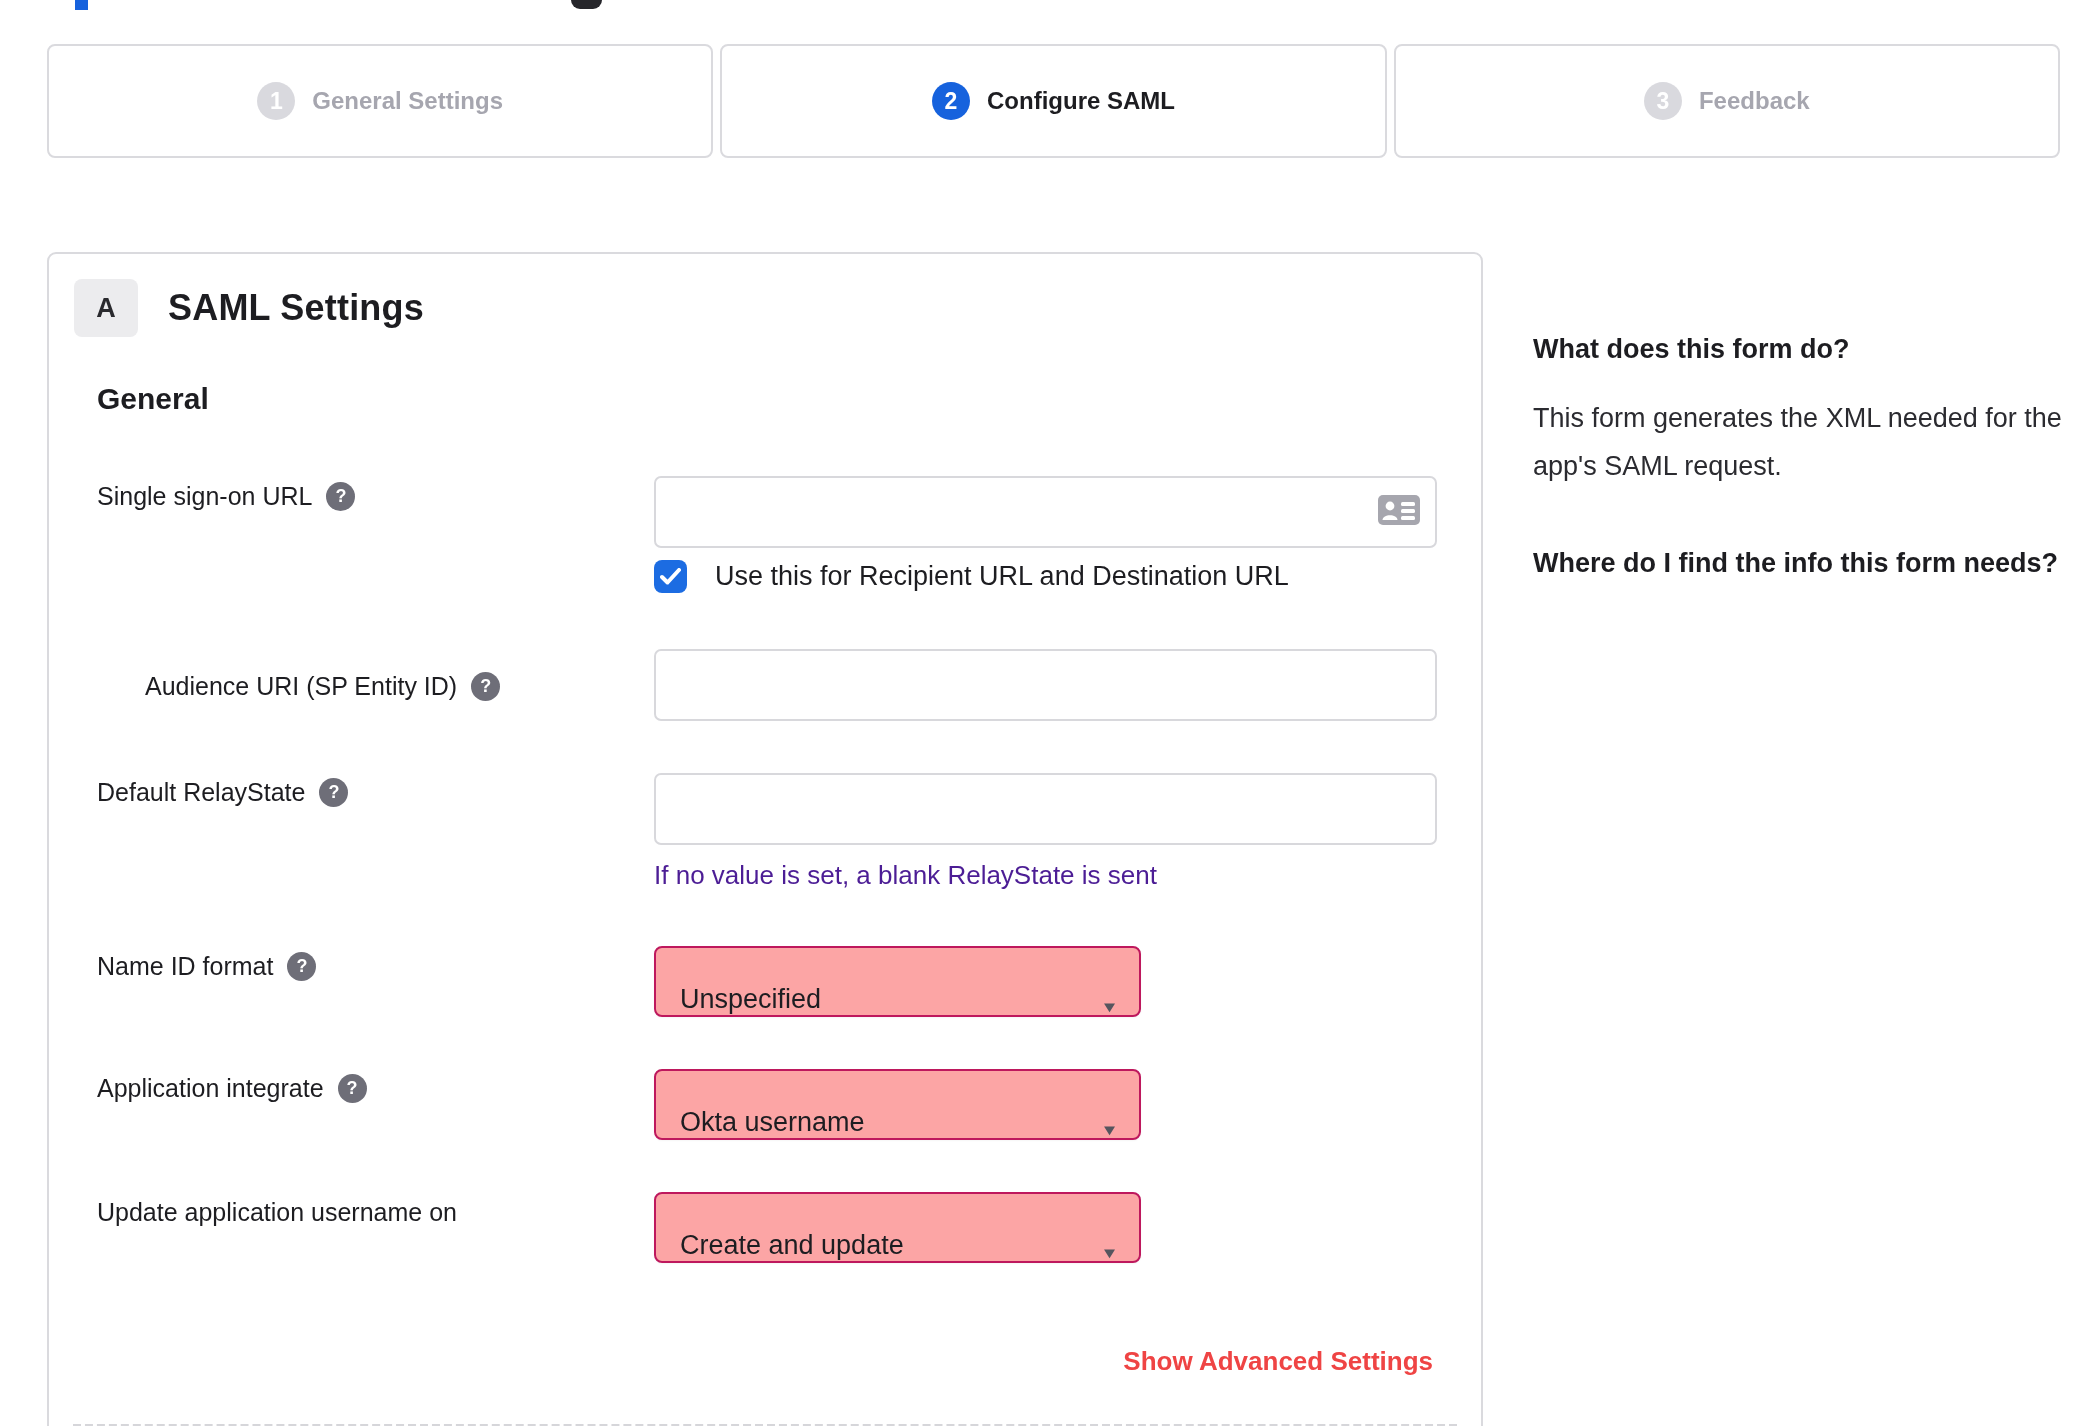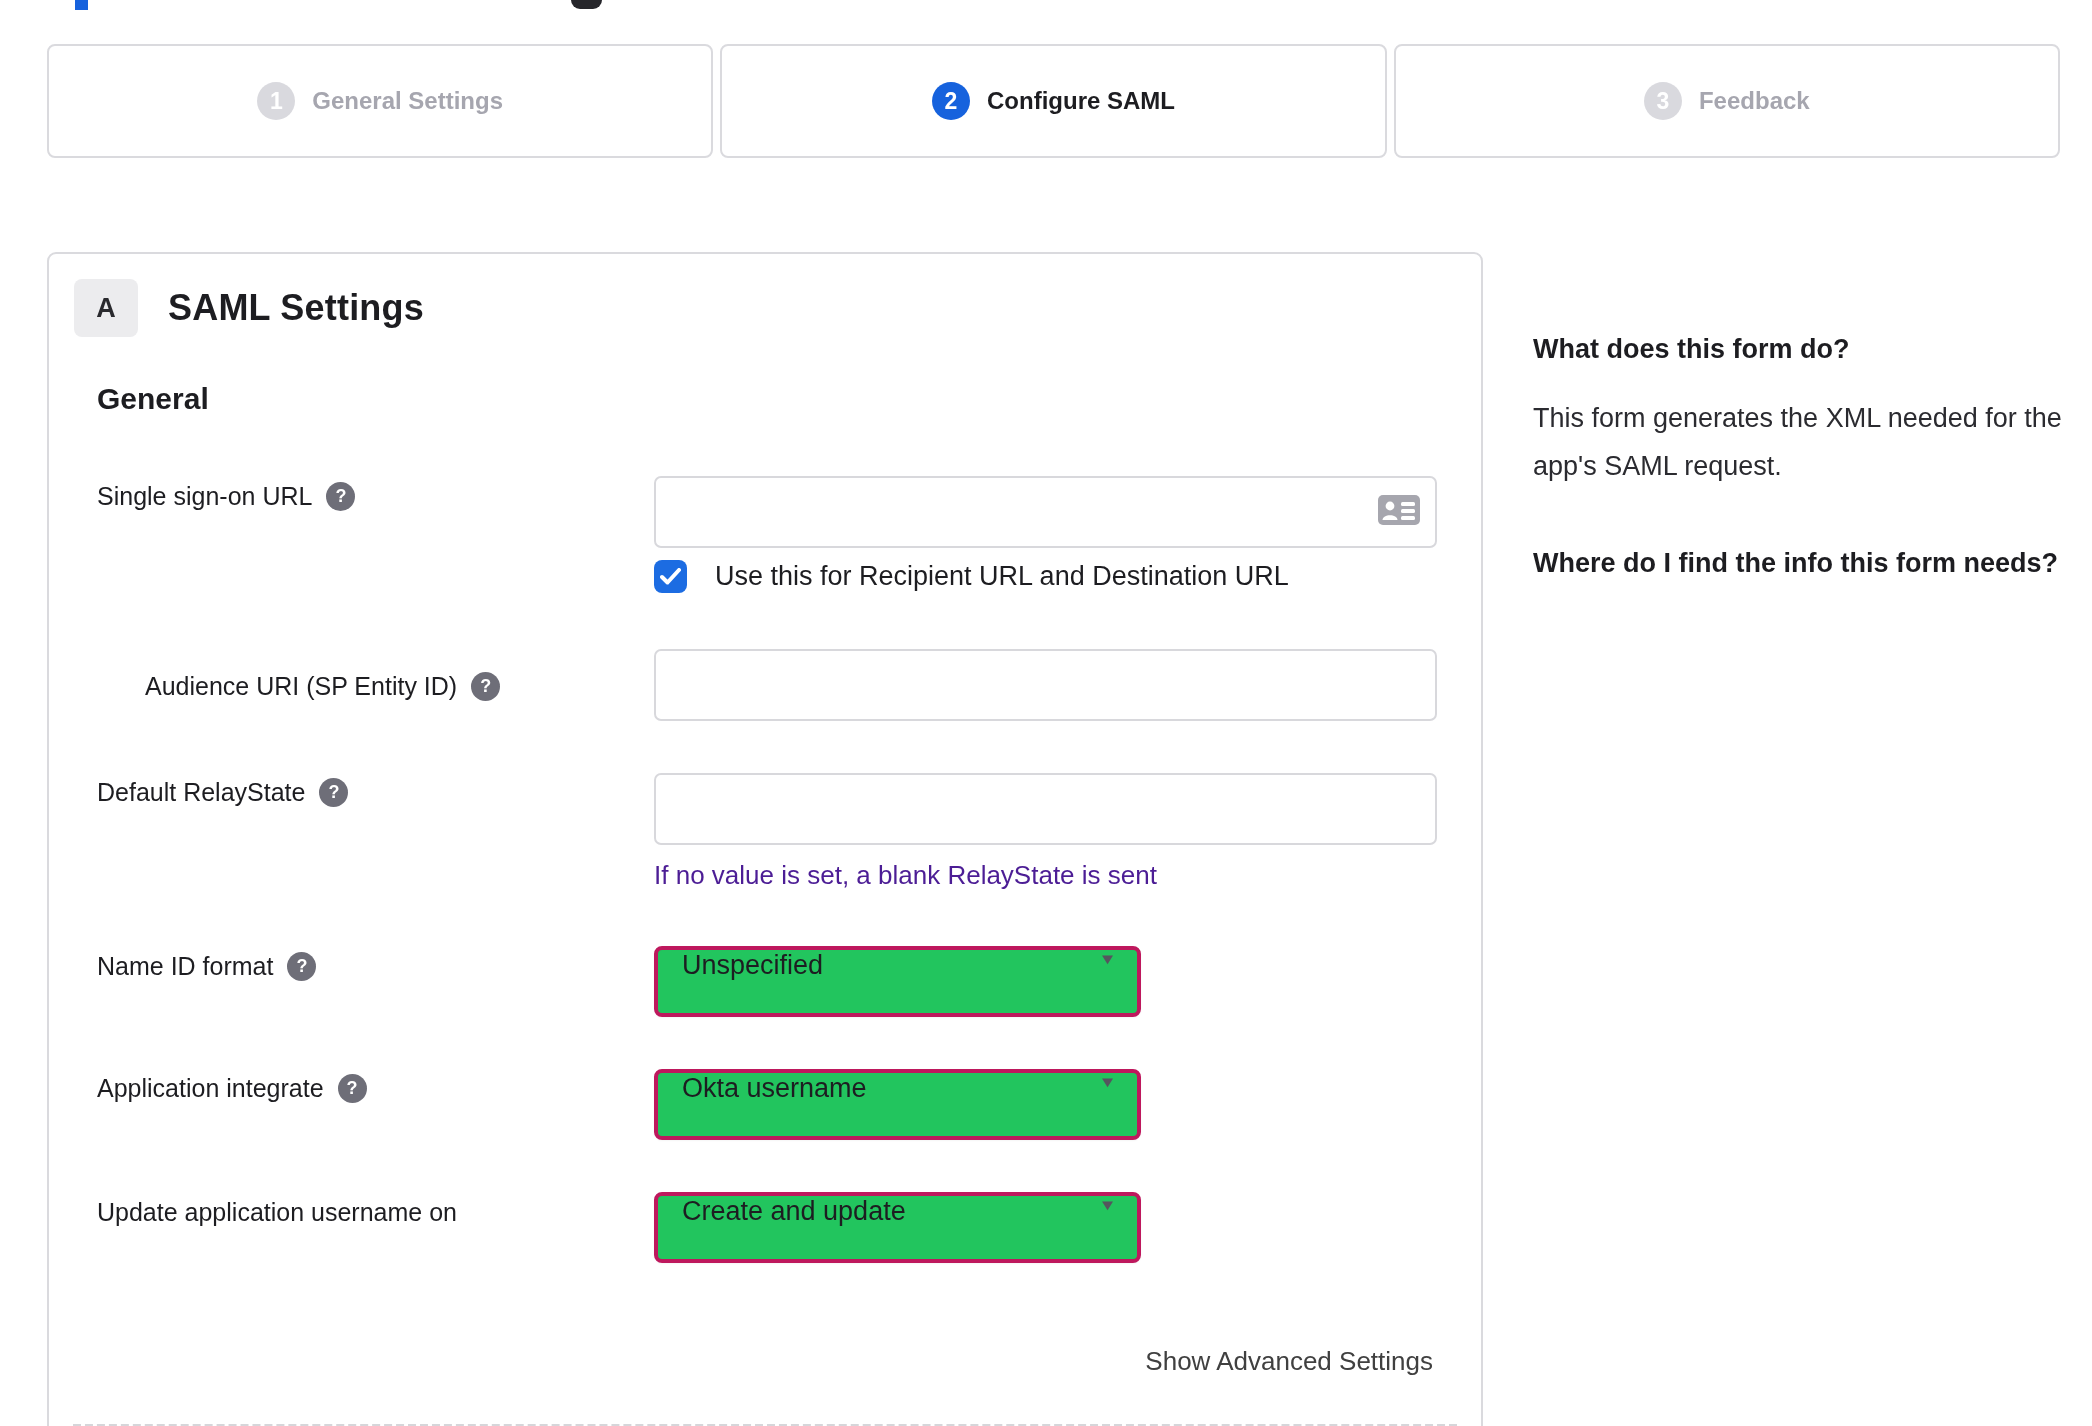--- a/index.html
+++ b/index.html
@@ -47,28 +47,28 @@
   .input-wrap .text-input { position:absolute; left:0; top:0; width:100%; height:100%; }
   .contact-icon { position:absolute; right:16px; top:50%; transform:translateY(-50%); }
 
   .checkbox-row { position:absolute; left:605px; display:flex; align-items:center; }
   .checkbox { width:33px; height:33px; border-radius:8px; background:#1c6ce2; display:flex;
               align-items:center; justify-content:center; cursor:pointer; flex:0 0 auto; }
   .checkbox-label { margin-left:28px; font-size:27px; color:#1d1d21; }
 
   .helper-text { position:absolute; left:605px; font-size:26px; color:#4c1d95; }
 
-  .select { position:absolute; left:605px; width:487px; height:71px; border:4px solid #be185d;
-            border-radius:8px; background:#22c55e; display:flex; align-items:flex-start; cursor:pointer;
+  .select { position:absolute; left:605px; width:487px; height:71px; border:2px solid #be185d;
+            border-radius:8px; background:#fca5a5; display:flex; align-items:flex-end; cursor:pointer;
             box-shadow:0 1px 2px rgba(0,0,0,0.04); }
   .select-value { font-size:27px; color:#1d1d21; margin-left:24px; flex:1; }
   .select-caret { font-size:15px; color:#55555e; margin-right:22px; transform:scaleX(1.25); }
 
-  .advanced-link { position:absolute; right:48px; top:1092px; font-size:26px; font-weight:normal;
-                   color:#404040; text-decoration:none; cursor:pointer; }
+  .advanced-link { position:absolute; right:48px; top:1092px; font-size:26px; font-weight:bold;
+                   color:#ef4444; text-decoration:none; cursor:pointer; }
 
   .dashed-divider { position:absolute; left:24px; right:24px; top:1170px; height:0;
                     border-top:4px dashed #d6d6da; }
 
   
   .sidebar { position:absolute; left:1533px; top:328px; width:540px; }
   .sb-q { font-weight:bold; font-size:27px; line-height:42px; color:#1d1d21; }
   .sb-a { font-size:27px; line-height:48px; color:#2b2b30; margin-top:24px; }
   .sb-gap { height:52px; }
 </style>

